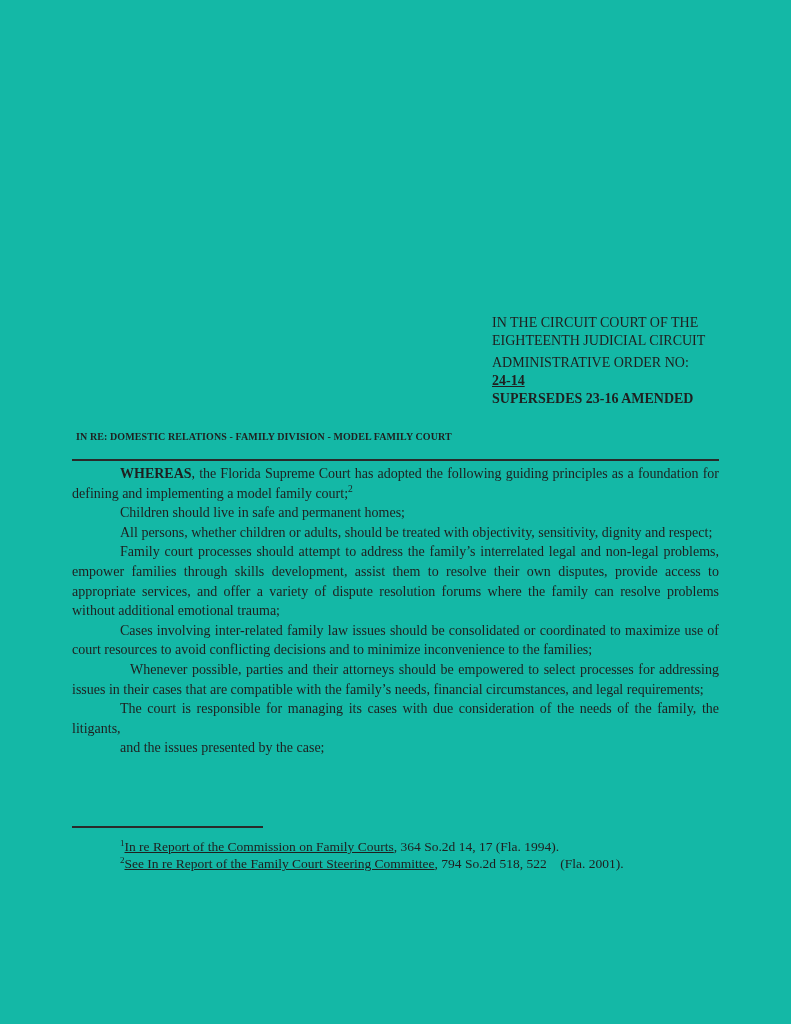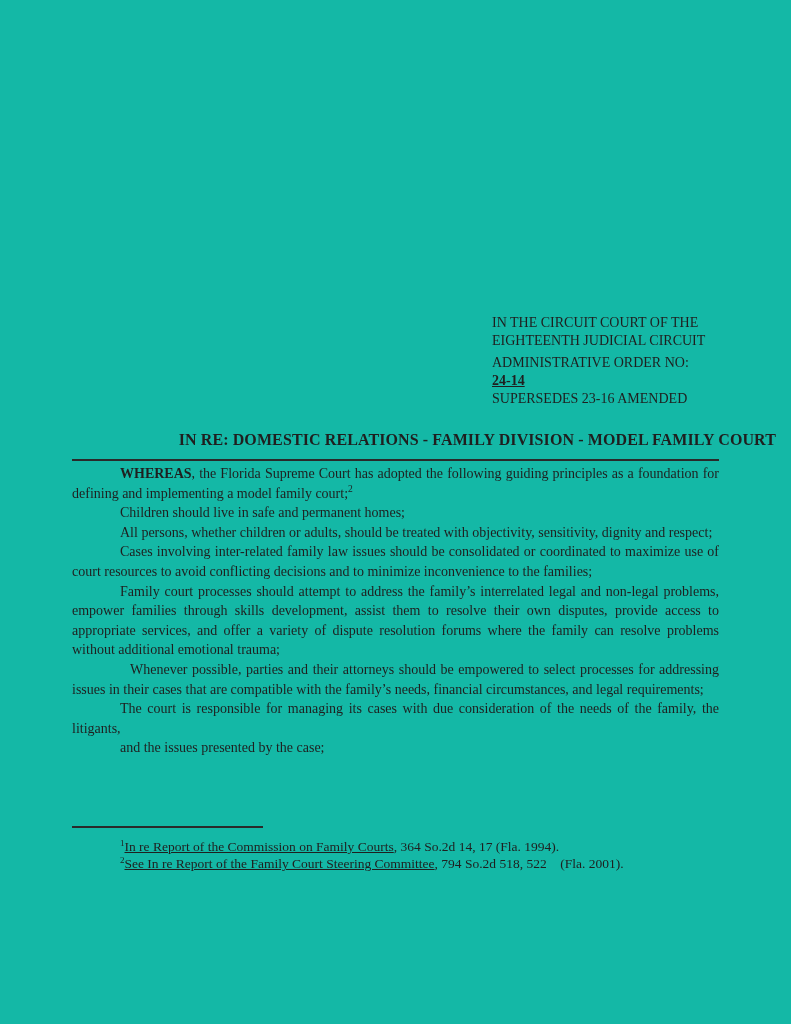--- a/index.html
+++ b/index.html
@@ -23,33 +23,32 @@
     width: 280px;
     font-size: 14px;
     line-height: 18px;
   }
   .admin-group { margin-top: 4px; }
   .order-number {
     font-weight: bold;
     text-decoration: underline;
     display: inline-block;
   }
-  .supersedes { font-weight: normal; }
+  .supersedes { font-weight: bold; }
 
   
   .doc-title {
     position: absolute;
     left: 76px;
     top: 431px;
     width: 700px;
-    font-size: 16px;
+    font-size: 10px;
     font-weight: bold;
     letter-spacing: 0.1px;
     white-space: nowrap;
-    text-align: right;
   }
 
   .top-rule {
     position: absolute;
     left: 72px;
     top: 459px;
     width: 647px;
     height: 0;
     border-top: 2px solid #2a2a2a;
   }
@@ -109,22 +108,22 @@
   </div>
 
   <div class="doc-title">IN RE: DOMESTIC RELATIONS - FAMILY DIVISION - MODEL FAMILY COURT</div>
 
   <div class="top-rule"></div>
 
   <div class="body-text">
     <p class="para"><span class="lead">WHEREAS</span><span>, the Florida Supreme Court has adopted the following guiding principles as a foundation for defining and implementing a model family court;</span><sup class="fn-ref">2</sup></p>
     <p class="para"><span>Children should live in safe and permanent homes;</span></p>
     <p class="para"><span>All persons, whether children or adults, should be treated with objectivity, sensitivity, dignity and respect;</span></p>
+    <p class="para"><span>Family court processes should attempt to address the family’s interrelated legal and non-legal problems, empower families through skills development, assist them to resolve their own disputes, provide access to appropriate services, and offer a variety of dispute resolution forums where the family can resolve problems without additional emotional trauma;</span></p>
     <p class="para"><span>Cases involving inter-related family law issues should be consolidated or coordinated to maximize use of court resources to avoid conflicting decisions and to minimize inconvenience to the families;</span></p>
-    <p class="para"><span>Family court processes should attempt to address the family’s interrelated legal and non-legal problems, empower families through skills development, assist them to resolve their own disputes, provide access to appropriate services, and offer a variety of dispute resolution forums where the family can resolve problems without additional emotional trauma;</span></p>
     <p class="para deep-indent"><span>Whenever possible, parties and their attorneys should be empowered to select processes for addressing issues in their cases that are compatible with the family’s needs, financial circumstances, and legal requirements;</span></p>
     <p class="para"><span>The court is responsible for managing its cases with due consideration of the needs of the family, the litigants,</span></p>
     <p class="para"><span>and the issues presented by the case;</span></p>
   </div>
 
   <div class="footnotes">
     <div class="fn-rule"></div>
     <p class="footnote"><sup class="fn-marker">1</sup><span class="fn-underlined">In re Report of the Commission on Family Courts</span><span class="fn-rest">, 364 So.2d 14, 17 (Fla. 1994).</span></p>
     <p class="footnote"><sup class="fn-marker">2</sup><span class="fn-underlined">See In re Report of the Family Court Steering Committee</span><span class="fn-rest">, 794 So.2d 518, 522    (Fla. 2001).</span></p>
   </div>

